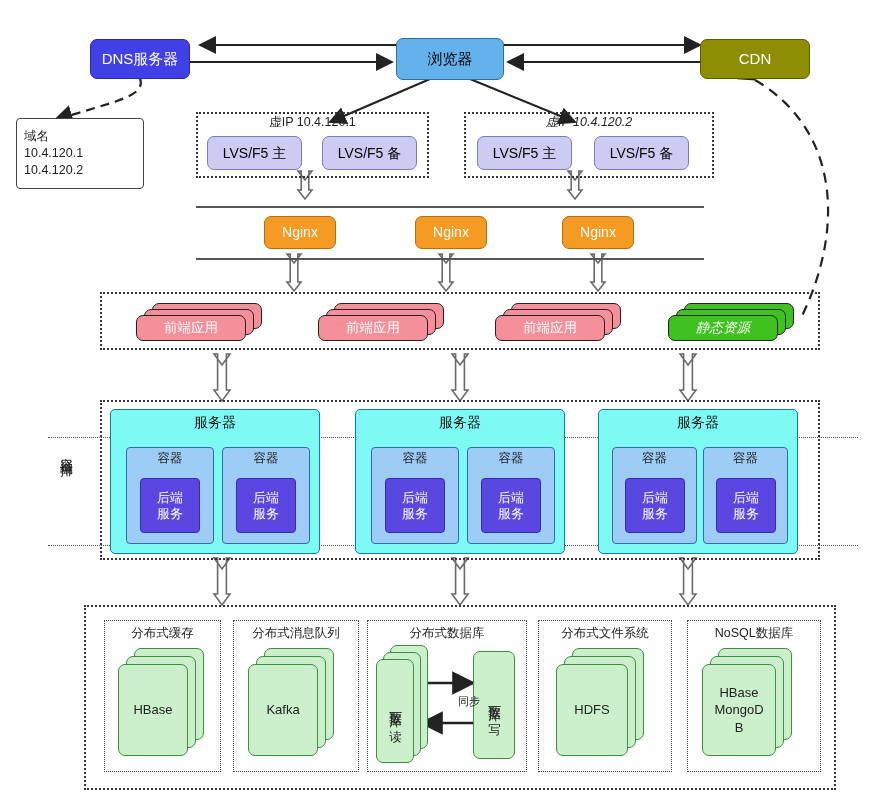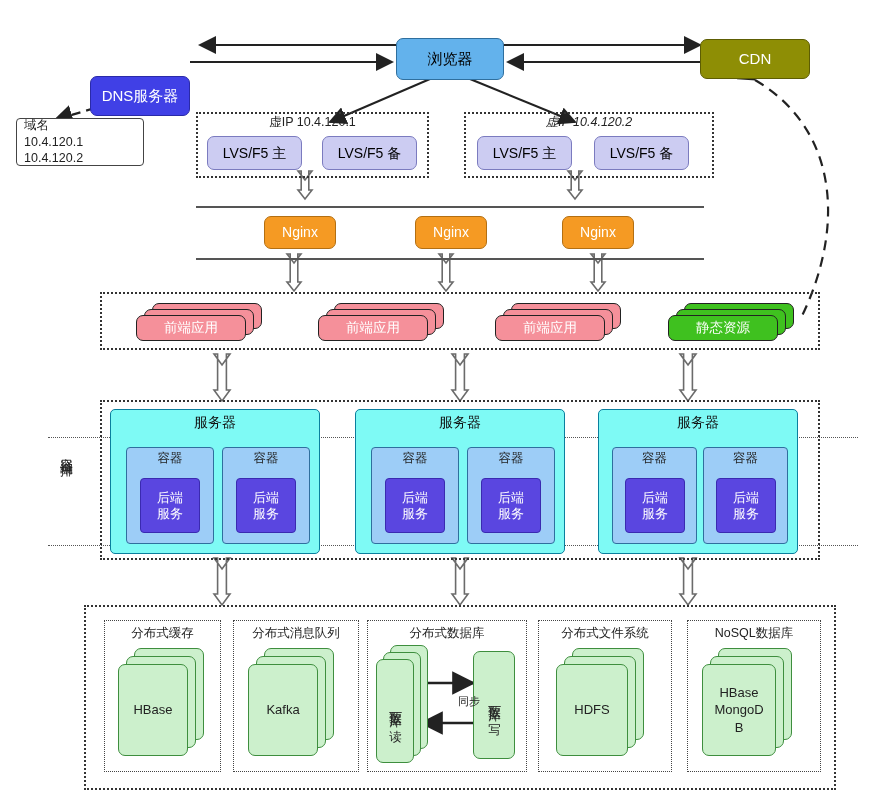--- a/index.html
+++ b/index.html
@@ -84,33 +84,33 @@
 
       <path d="M222,569 l8,-11 l-3.6,0 l0,36 l3.6,0 l-8,11 l-8,-11 l3.6,0 l0,-36 l-3.6,0 z"></path>
       <path d="M460,569 l8,-11 l-3.6,0 l0,36 l3.6,0 l-8,11 l-8,-11 l3.6,0 l0,-36 l-3.6,0 z"></path>
       <path d="M688,569 l8,-11 l-3.6,0 l0,36 l3.6,0 l-8,11 l-8,-11 l3.6,0 l0,-36 l-3.6,0 z"></path>
     </g>
 
     <line x1="422" y1="683" x2="473" y2="683" stroke="#222" stroke-width="2.6" marker-end="url(#ah)"></line>
     <line x1="473" y1="723" x2="422" y2="723" stroke="#222" stroke-width="2.6" marker-end="url(#ah)"></line>
   </svg>
 
-  <div class="abs node dns" style="left:90px;top:39px;width:100px;height:40px;margin-top:37px;">
+  <div class="abs node dns" style="left:90px;top:39px;width:100px;height:40px;">
     <span>DNS服务器</span>
   </div>
 
   <div class="abs node brow" style="left:396px;top:38px;width:108px;height:42px;">
     <span>浏览器</span>
   </div>
 
   <div class="abs node cdn" style="left:700px;top:39px;width:110px;height:40px;">
     <span>CDN</span>
   </div>
 
-  <div class="abs node sq plain" style="left:16px;top:118px;width:128px;height:48px;flex-direction:column;align-items:flex-start;
+  <div class="abs node sq plain" style="left:16px;top:118px;width:128px;height:71px;flex-direction:column;align-items:flex-start;
               justify-content:center;padding:3px 7px;font-size:12.5px;line-height:1.35;">
     <span>域名</span>
     <span>10.4.120.1</span>
     <span>10.4.120.2</span>
   </div>
 
   <div class="abs dotframe" style="left:196px;top:112px;width:233px;height:66px;"></div>
   <div class="abs grouplabel" style="left:196px;top:114px;width:233px;">虚IP 10.4.120.1</div>
   <div class="abs node lvs" style="left:207px;top:136px;width:95px;height:34px;">
     <span>LVS/F5 主</span>
@@ -160,21 +160,21 @@
   </div>
 
   <div class="abs" style="left:495px;top:303px;width:126px;height:38px;">
     <div class="abs node fe" style="left:16px;top:0;width:110px;height:26px;"></div>
     <div class="abs node fe" style="left:8px;top:6px;width:110px;height:26px;"></div>
     <div class="abs node fe" style="left:0;top:12px;width:110px;height:26px;">
       <span>前端应用</span>
     </div>
   </div>
 
-  <div class="abs" style="left:668px;top:303px;width:126px;height:38px;">
+  <div class="abs" style="left:668px;top:303px;width:126px;height:38px;font-style:italic;">
     <div class="abs node st" style="left:16px;top:0;width:110px;height:26px;"></div>
     <div class="abs node st" style="left:8px;top:6px;width:110px;height:26px;"></div>
     <div class="abs node st" style="left:0;top:12px;width:110px;height:26px;">
       <span>静态资源</span>
     </div>
   </div>
 
   <div class="abs dotframe" style="left:100px;top:400px;width:720px;height:160px;"></div>
 
   <div class="abs" style="left:48px;top:437px;width:810px;border-top:1.6px dotted #555;"></div>

